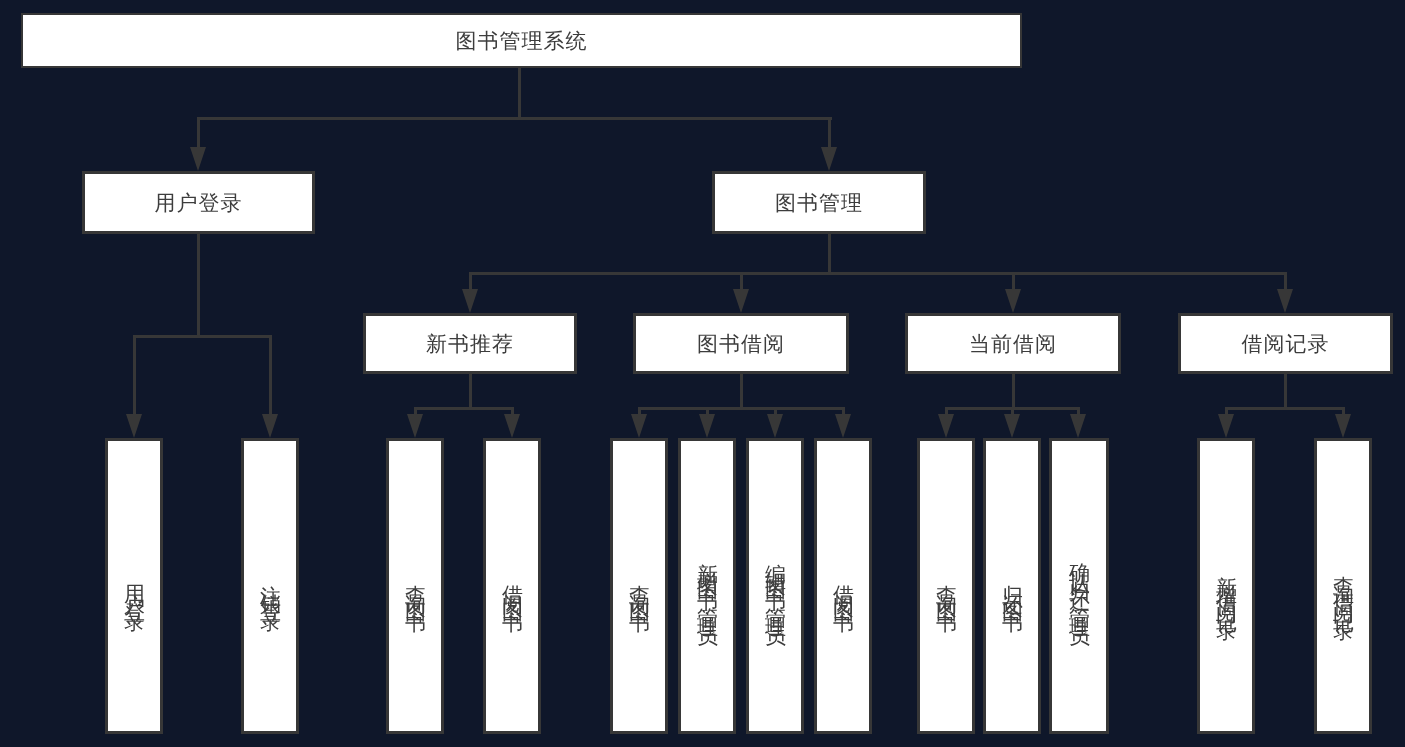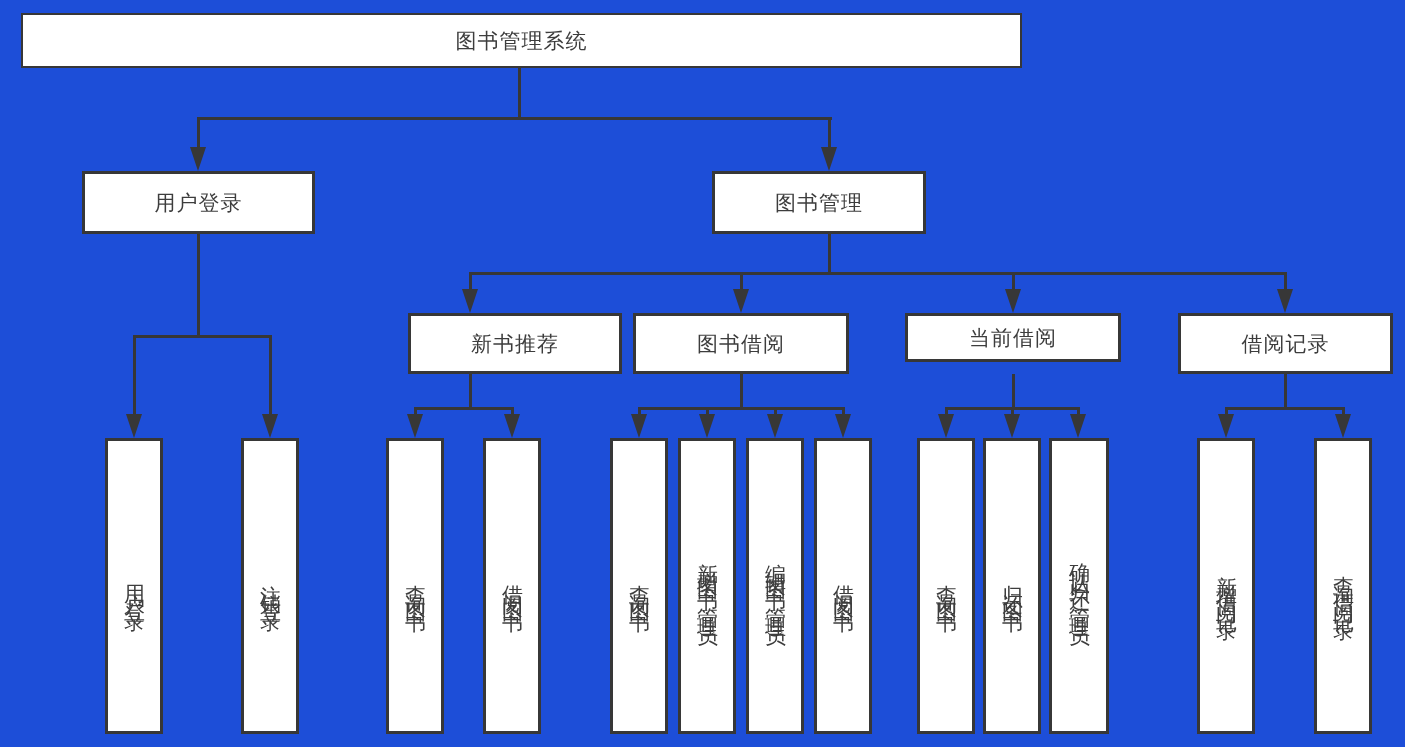--- a/index.html
+++ b/index.html
@@ -4,21 +4,21 @@
 <style>
   :root{
     --line:#373737;
     --text:#3d3d3d;
     --wm:#b9b9bd;
   }
   html,body{margin:0;padding:0;background:#fff;}
   .canvas{
     position:relative;
     width:1405px;height:747px;
-    background:#1d4ed8;
+    background:#0f172a;
     overflow:hidden;
     font-family:"DejaVu Sans","Liberation Sans",sans-serif;
     color:var(--text);
   }
   .node{
     position:absolute;
     background:#fff;
     border:3px solid var(--line);
     box-sizing:border-box;
     display:flex;
@@ -64,29 +64,29 @@
   </div>
 
   <div class="node" style="left:82px;top:171px;width:233px;height:63px;">
     <span class="lbl">用户登录</span>
   </div>
 
   <div class="node" style="left:712px;top:171px;width:214px;height:63px;">
     <span class="lbl">图书管理</span>
   </div>
 
-  <div class="node" style="left:363px;top:313px;width:214px;height:61px;margin-left:45px;">
+  <div class="node" style="left:363px;top:313px;width:214px;height:61px;">
     <span class="lbl">新书推荐</span>
   </div>
 
   <div class="node" style="left:633px;top:313px;width:216px;height:61px;">
     <span class="lbl">图书借阅</span>
   </div>
 
-  <div class="node" style="left:905px;top:313px;width:216px;height:49px;text-align:right;">
+  <div class="node" style="left:905px;top:313px;width:216px;height:61px;text-align:right;">
     <span class="lbl">当前借阅</span>
   </div>
 
   <div class="node" style="left:1178px;top:313px;width:215px;height:61px;align-items:center;">
     <span class="lbl">借阅记录</span>
   </div>
 
   <div class="node v" style="left:105px;top:438px;width:58px;height:296px;">
     <span class="lbl">用户登录</span>
   </div>

